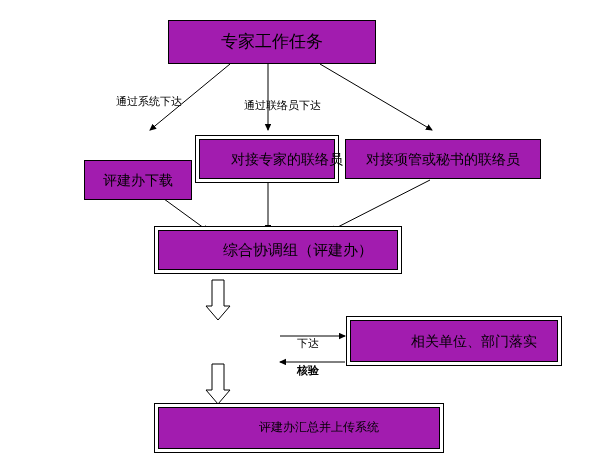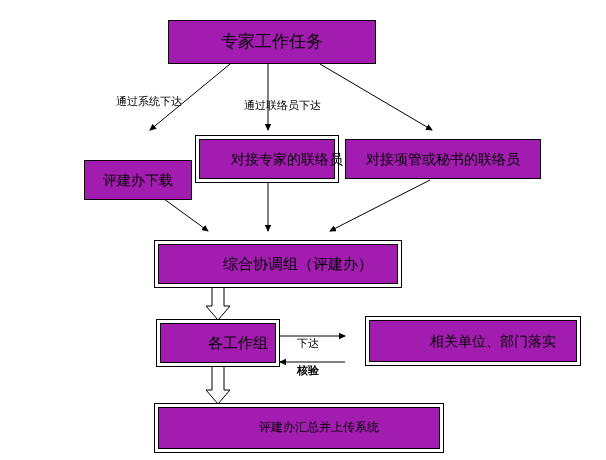--- a/index.html
+++ b/index.html
@@ -46,23 +46,23 @@
     color: #000000;
     font-size: 11px;
     white-space: nowrap;
     line-height: 1.1;
   }
   
   #n-task      { left: 168px; top: 20px;  width: 208px; height: 44px; font-size: 17px; }
   #n-dl        { left: 84px;  top: 139px; width: 108px; height: 40px; font-size: 14px; margin-top: 21px; }
   #n-liaison1  { left: 199px; top: 139px; width: 136px; height: 40px; font-size: 14px; }
   #n-liaison2  { left: 345px; top: 139px; width: 196px; height: 40px; font-size: 14px; }
-  #n-coord     { left: 158px; top: 244px; width: 240px; height: 40px; font-size: 15px; }
+  #n-coord     { left: 158px; top: 230px; width: 240px; height: 40px; font-size: 15px; }
   #n-groups    { left: 160px; top: 323px; width: 116px; height: 40px; font-size: 15px; }
-  #n-units     { left: 369px; top: 320px; width: 208px; height: 42px; font-size: 14px; }
+  #n-units     { left: 350px; top: 320px; width: 208px; height: 42px; font-size: 14px; }
   #n-final     { left: 158px; top: 407px; width: 282px; height: 42px; font-size: 12px; }
 </style>
 </head>
 <body>
 
 <div id="canvas">
 
   <svg class="layer" viewBox="0 0 606 460">
     <defs>
       <marker id="ah" markerWidth="10" markerHeight="10" refX="6" refY="3.2" orient="auto" markerUnits="userSpaceOnUse">
@@ -99,23 +99,20 @@
   </div>
 
   <div class="node" id="n-liaison2">
     <span>对接项管或秘书的联络员</span>
   </div>
 
   <div class="node dbl" id="n-coord">
     <span>综合协调组（评建办）</span>
   </div>
 
-  <div class="node dbl" id="n-groups">
-    <span>各工作组</span>
-  </div>
 
   <div class="node dbl" id="n-units">
     <span>相关单位、部门落实</span>
   </div>
 
   <div class="node dbl" id="n-final">
     <span>评建办汇总并上传系统</span>
   </div>
 
   <div class="label" style="left:116px; top:95px;">

